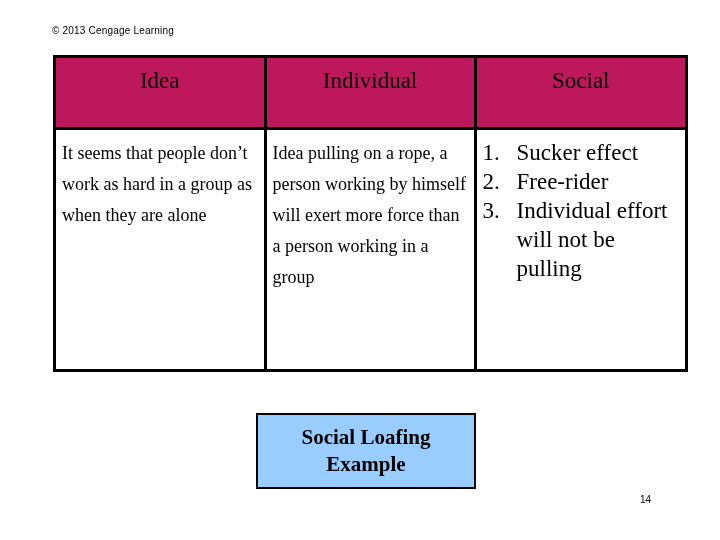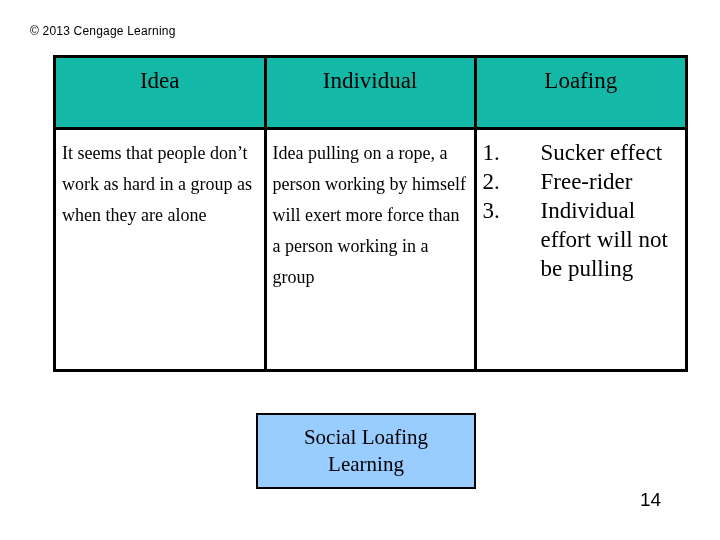--- a/index.html
+++ b/index.html
@@ -19,24 +19,24 @@
   .slide {
     position: relative;
     width: 720px;
     height: 540px;
     background: #ffffff;
   }
 
   
   .copyright {
     position: absolute;
-    left: 30px;
+    left: 52px;
     top: 26px;
     font-family: "Liberation Sans", "DejaVu Sans", sans-serif;
-    font-size: 12px;
+    font-size: 10px;
     line-height: 10px;
     color: #000000;
     letter-spacing: 0.2px;
     white-space: nowrap;
   }
 
   
   .table-wrap {
     position: absolute;
     left: 53px;
@@ -65,21 +65,21 @@
     border: 0;
     color: #000000;
   }
 
   
   .grid td.sep-right {
     border-right: 3px solid #000000;
   }
 
   .grid tr.head td {
-    background: #14b8a6;
+    background: #be185d;
     height: 69px;
     border-bottom: 3px solid #000000;
     text-align: center;
   }
 
   .head-label {
     display: block;
     font-size: 23px;
     line-height: 26px;
     padding-top: 10px;
@@ -111,57 +111,56 @@
     align-items: flex-start;
     padding-left: 6px;
   }
   ol.numbered li .num {
     flex: 0 0 auto;
     width: 34px;
     text-align: left;
   }
   ol.numbered li .txt {
     flex: 1 1 auto;
-    margin-left: 24px;
   }
 
   
   .callout {
     position: absolute;
     left: 256px;
     top: 413px;
     width: 220px;
     height: 76px;
     box-sizing: border-box;
     background: #99ccff;
     border: 2px solid #000000;
     display: flex;
     align-items: center;
     justify-content: center;
   }
   .callout-inner {
     text-align: center;
     font-size: 21px;
     line-height: 27px;
-    font-weight: normal;
+    font-weight: bold;
     color: #000000;
   }
   .callout-inner .line {
     display: block;
   }
 
   
   .page-number {
     position: absolute;
     left: 640px;
     top: 492px;
     width: 30px;
     text-align: left;
     font-family: "Liberation Sans", "DejaVu Sans", sans-serif;
-    font-size: 19px;
+    font-size: 10px;
     line-height: 16px;
     color: #000000;
   }
 </style>
 </head>
 <body>
 
 <div class="slide">
 
   <div class="copyright">© 2013 Cengage Learning</div>
@@ -175,21 +174,21 @@
       </colgroup>
       <tbody>
         <tr class="head">
           <td class="sep-right">
             <span class="head-label">Idea</span>
           </td>
           <td class="sep-right">
             <span class="head-label">Individual</span>
           </td>
           <td>
-            <span class="head-label">Loafing</span>
+            <span class="head-label">Social</span>
           </td>
         </tr>
         <tr class="body">
           <td class="sep-right">
             <span class="cell-text">It seems that people don’t work as hard in a group as when they are alone</span>
           </td>
           <td class="sep-right">
             <span class="cell-text">Idea pulling on a rope, a person working by himself will exert more force than a person working in a group</span>
           </td>
           <td>
@@ -209,19 +208,19 @@
             </ol>
           </td>
         </tr>
       </tbody>
     </table>
   </div>
 
   <div class="callout">
     <div class="callout-inner">
       <span class="line">Social Loafing</span>
-      <span class="line">Learning</span>
+      <span class="line">Example</span>
     </div>
   </div>
 
   <div class="page-number">14</div>
 
 </div>
 
 </body></html>

